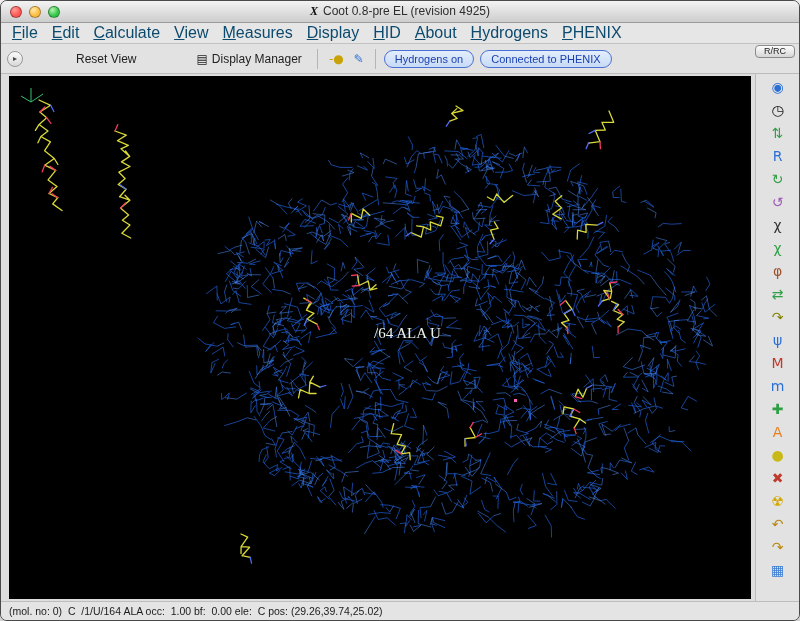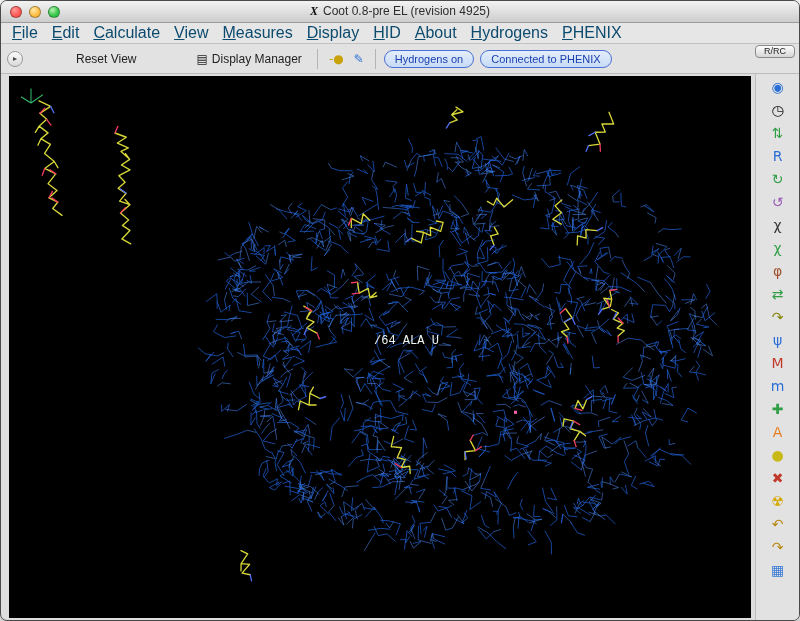--- a/index.html
+++ b/index.html
@@ -60,22 +60,22 @@
     width:40px;height:13px;border:1px solid #8a8a8a;border-radius:4px;
     background:linear-gradient(#fdfdfd,#d6d6d6);font-size:9px;line-height:11px;text-align:center;color:#222;
   }
 
   
   .main-row{flex:1;display:flex;min-height:0;}
   .canvas-wrap{flex:1;position:relative;margin:2px 4px 2px 8px;background:#000;}
   .canvas-wrap svg{display:block;width:100%;height:100%;}
   .atom-label{
     position:absolute;left:49.2%;top:47.6%;
-    font-family:Liberation Mono, monospace;
-    font-size:12px;color:#eef4ee;white-space:nowrap;pointer-events:none;
+    font-family:Liberation Serif, serif;
+    font-size:15px;color:#eef4ee;white-space:nowrap;pointer-events:none;
   }
 
   
   .tool-strip{
     flex:0 0 44px;background:#e2e2e2;border-left:1px solid #bcbcbc;
     display:flex;flex-direction:column;align-items:center;overflow:hidden;padding-top:1px;
   }
   .tool-btn{
     width:36px;height:23px;flex:0 0 23px;display:flex;align-items:center;justify-content:center;
     font-family:"DejaVu Sans",sans-serif;font-size:14px;border-radius:3px;
@@ -218,14 +218,17 @@
         <div class="tool-btn" style="color: rgb(212, 168, 0);">☢</div>
 
         <div class="tool-btn" style="color: rgb(184, 134, 11);">↶</div>
 
         <div class="tool-btn" style="color: rgb(184, 134, 11);">↷</div>
 
         <div class="tool-btn" style="color: rgb(58, 123, 213);">▦</div>
       </div>
   </div>
 
+  <div class="statusbar">
+    <span>(mol. no: 0)  C  /1/U/164 ALA occ:  1.00 bf:  0.00 ele:  C pos: (29.26,39.74,25.02)</span>
+  </div>
 
 </div>
 
 </body></html>

